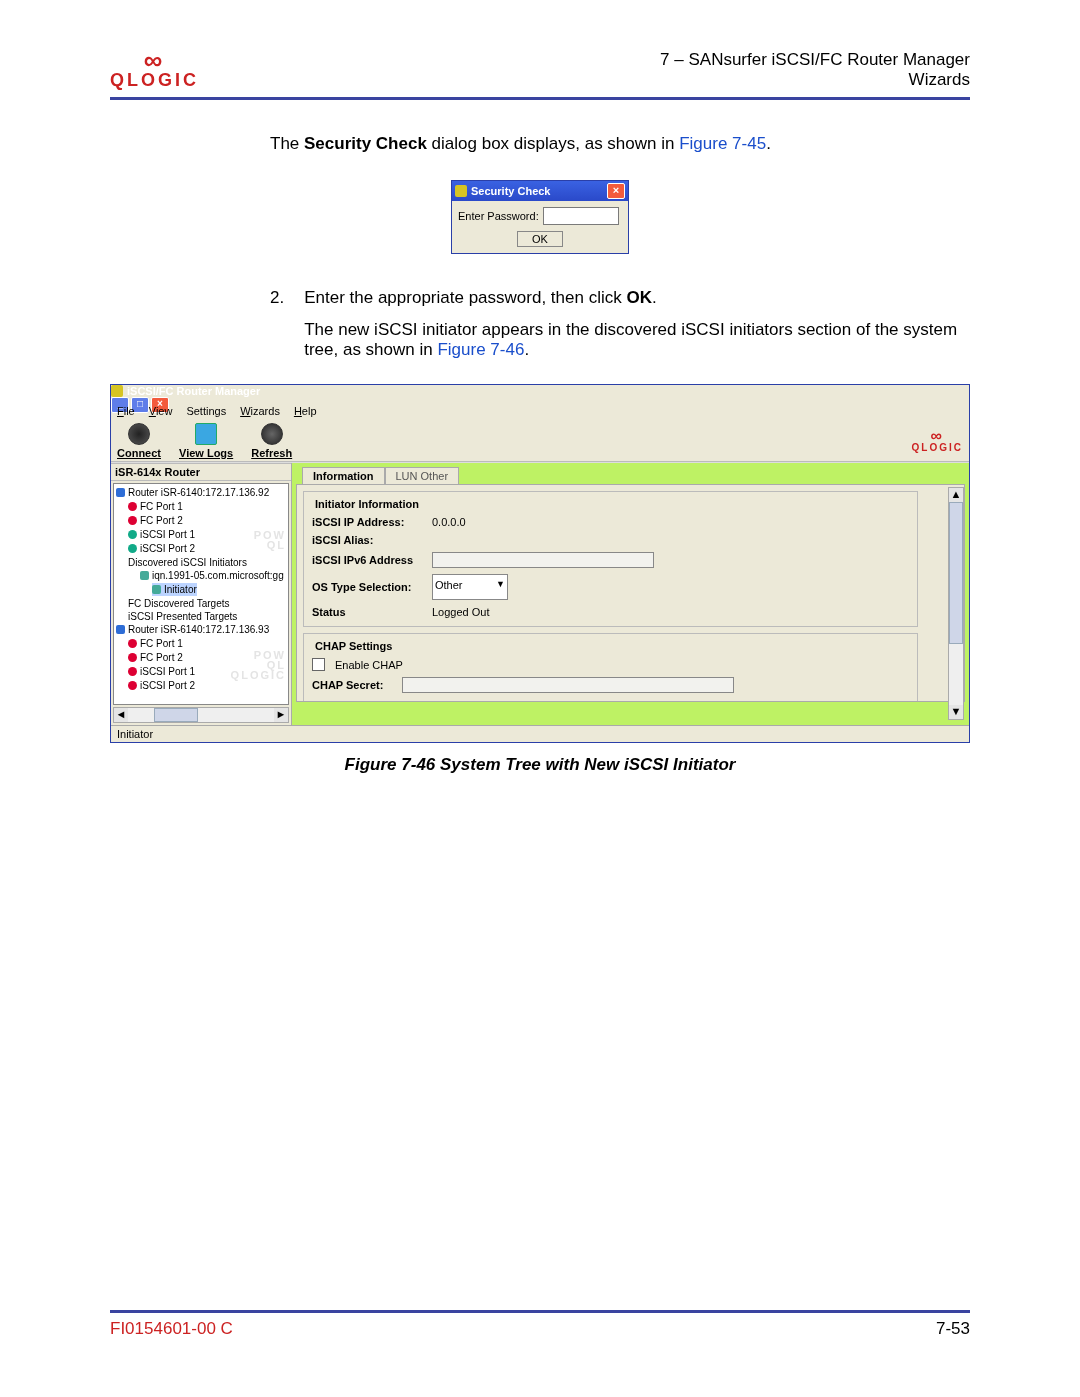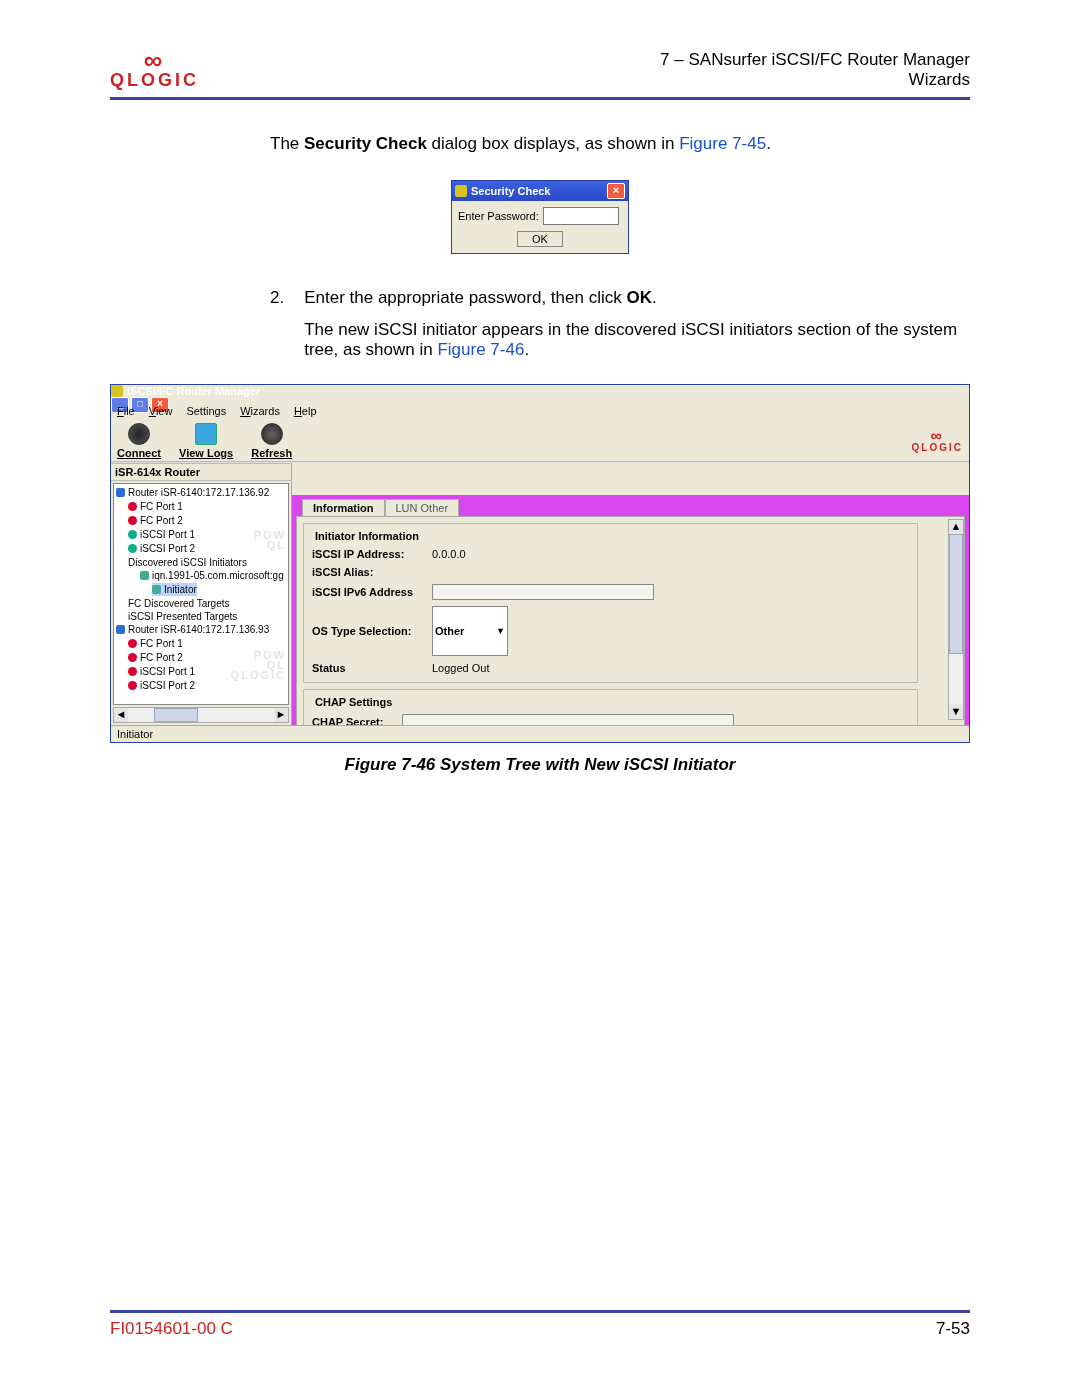--- a/index.html
+++ b/index.html
@@ -181,21 +181,21 @@
   .nicon.nic { background:#4a9; }
   .sel { background:#bcd4ff; }
   .hscroll {
     height: 14px; display:flex; background:#ece9d8; margin: 0 2px 2px 2px;
     border:1px solid #aaa;
   }
   .hsbtn { width:14px; text-align:center; background:#e5e5e5; line-height:12px; }
   .hstrack { flex:1; background:#efefef; position:relative; }
   .hsthumb { position:absolute; left:18%; top:0; height:100%; width:30%; background:#cfd6e8; border:1px solid #9ab; box-sizing:border-box; }
   .content {
-    flex: 1 1 auto; position: relative; background: #d946ef; overflow:hidden;margin-top:32px;
+    flex: 1 1 auto; position: relative; background: #bef264; overflow:hidden;
   }
   .tabs {
     display:flex; gap:0; padding: 4px 4px 0 10px;
   }
   .tab {
     padding: 2px 10px; background:#ece9d8; border:1px solid #aaa; border-bottom:none;
     font-weight:bold;
   }
   .tab.inactive { font-weight: normal; color:#555; }
   .panel {
@@ -207,22 +207,22 @@
   }
   .group-title {
     font-weight: bold; margin-top: -12px; background:#ece9d8; display:inline-block; padding: 0 3px;
   }
   .form-row {
     display:flex; align-items:center; gap: 10px; margin-top: 6px;
   }
   .form-label { width: 110px; font-weight: bold; }
   .longfield { width: 220px; height: 14px; border:1px solid #888; background:#f2f2ee; }
   .select {
-    display:inline-flex; align-items:center; justify-content:space-between;
-    width: 70px; height: 16px; border:1px solid #888; background:#fff; padding: 16px 2px; font-weight: bold;
+    display:inline-flex; align-items:flex-start; justify-content:space-between;
+    width: 70px; height: 16px; border:1px solid #888; background:#fff; padding: 4px 2px;
   }
   .chev { font-size: 9px; }
   .group.chap .form-row .longfield { width: 330px; }
   .chk { width:11px; height:11px; border:1px solid #666; display:inline-block; background:#fff; }
   .save-row {
     text-align:center; padding: 4px 0;
   }
   .vscroll {
     position:absolute; right:5px; top:24px; width:14px; bottom:5px;
     background:#ece9d8; border:1px solid #aaa;
@@ -451,26 +451,26 @@
               </span>
             </div>
             <div class="form-row">
               <span class="form-label">Status</span>
               <span>Logged Out</span>
             </div>
           </div>
           <div class="group chap">
             <span class="group-title">CHAP Settings</span>
             <div class="form-row">
+              <span class="chk"></span>
+              <span class="bold">Enable CHAP</span>
+            </div>
+            <div class="form-row">
               <span class="form-label" style="width:80px;">CHAP Secret:</span>
               <span class="longfield"></span>
-            </div>
-            <div class="form-row">
-              <span class="chk"></span>
-              <span class="bold">Enable CHAP</span>
             </div>
           </div>
           <div class="save-row">
             
           </div>
         </div>
         <div class="vscroll">
           <div class="vsbtn">▲</div>
           <div class="vstrack">
               <div class="vsthumb"></div>

